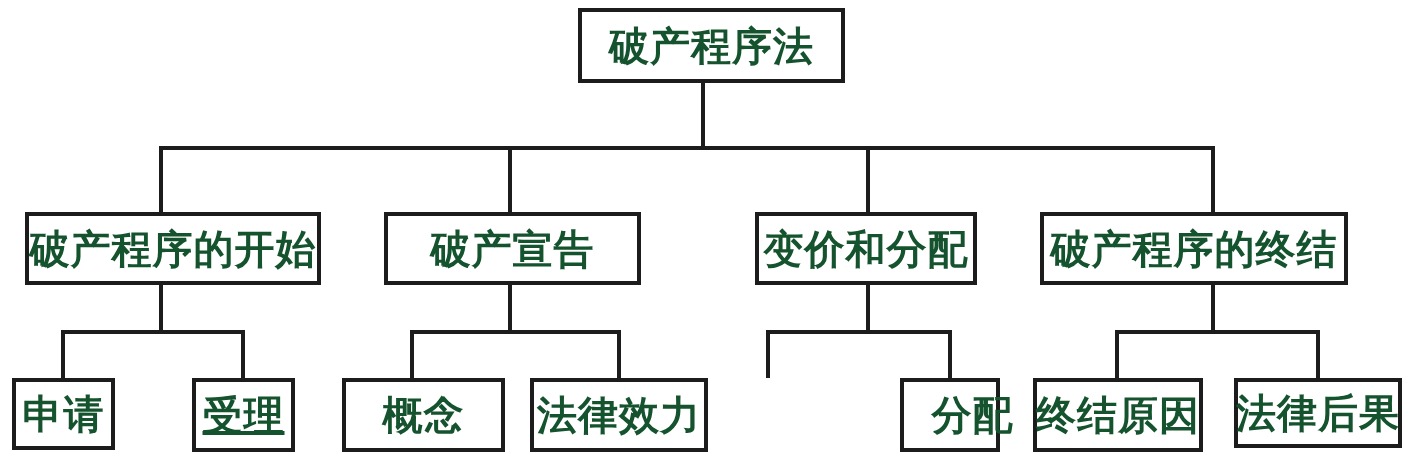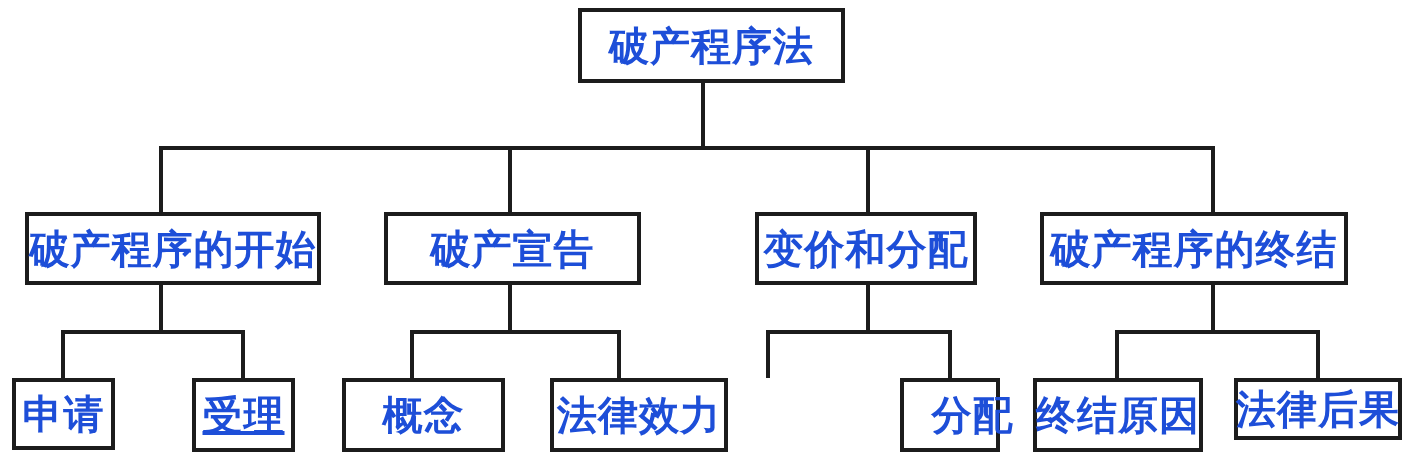--- a/index.html
+++ b/index.html
@@ -13,21 +13,21 @@
     width: 1404px;
     height: 458px;
     background: #ffffff;
     overflow: hidden;
   }
   .node {
     position: absolute;
     box-sizing: border-box;
     border: 4px solid #1c1c1c;
     background: #ffffff;
-    color: #1d4ed8;
+    color: #14532d;
     display: flex;
     align-items: center;
     justify-content: center;
     font-size: 40px;
     font-weight: 700;
     letter-spacing: 1px;
     white-space: nowrap;
     line-height: 1;
   }
   .line {
@@ -86,26 +86,26 @@
 
   <div class="node" style="left:12px; top:378px; width:103px; height:72px;">
     <span>申请</span>
   </div>
   <div class="node" style="left:192px; top:378px; width:103px; height:74px;text-decoration:underline;">
     <span>受理</span>
   </div>
   <div class="node" style="left:342px; top:378px; width:163px; height:74px;">
     <span>概念</span>
   </div>
-  <div class="node" style="left:530px; top:378px; width:178px; height:74px;margin-left:20px;">
+  <div class="node" style="left:530px; top:378px; width:178px; height:74px;">
     <span>法律效力</span>
   </div>
   <div class="node" style="left:900px; top:378px; width:100px; height:74px;padding-left:45px;">
     <span>分配</span>
   </div>
   <div class="node" style="left:1033px; top:378px; width:170px; height:74px;">
     <span>终结原因</span>
   </div>
-  <div class="node" style="left:1234px; top:378px; width:168px; height:62px;">
+  <div class="node" style="left:1234px; top:378px; width:168px; height:70px;">
     <span>法律后果</span>
   </div>
 
 </div>
 
 </body></html>

